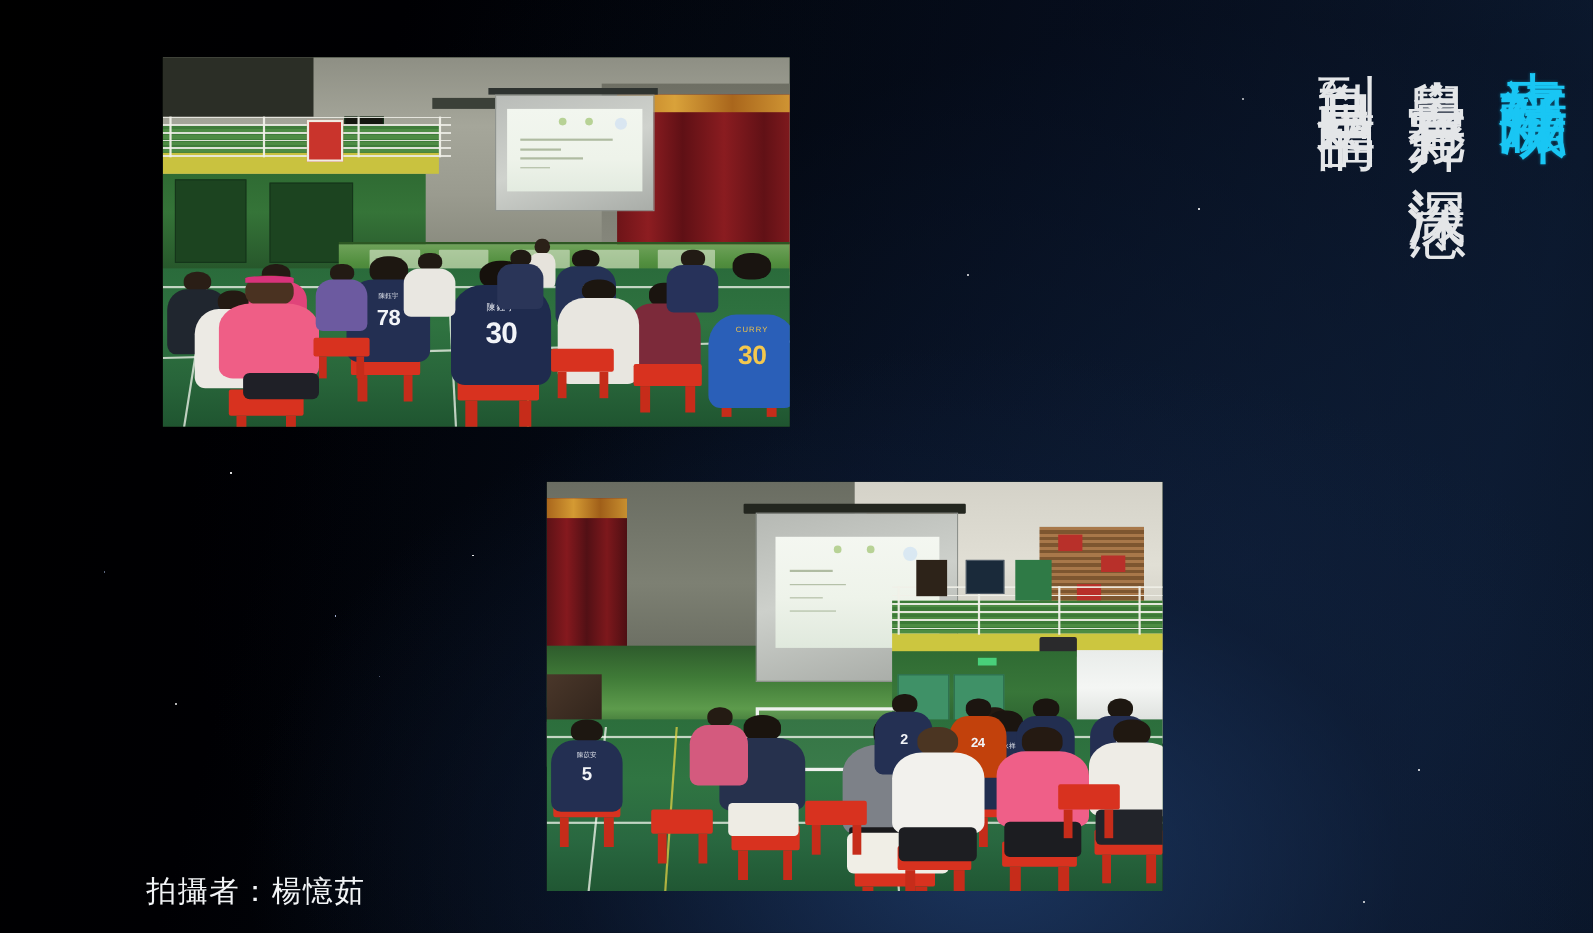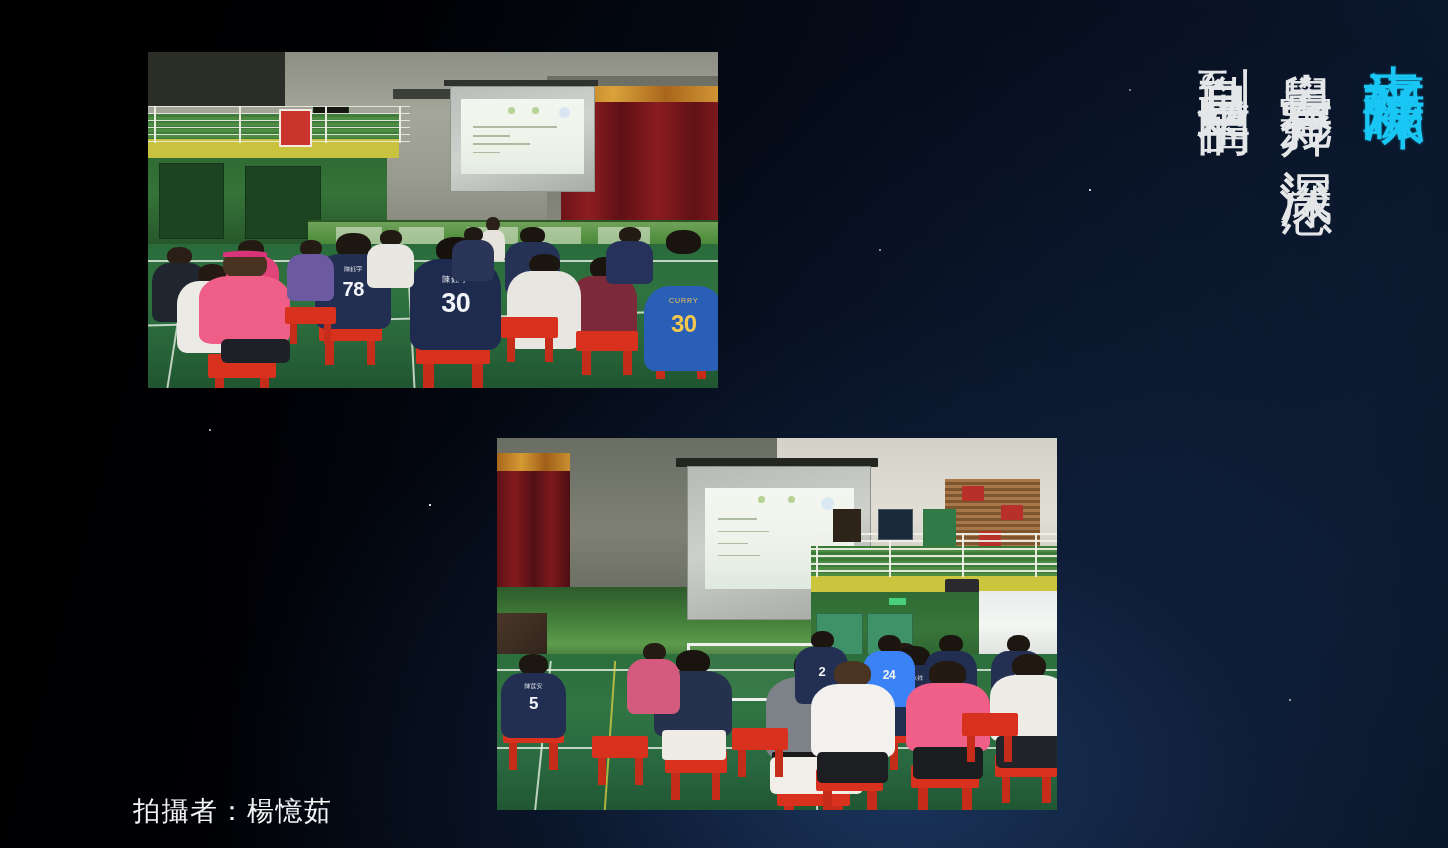--- a/index.html
+++ b/index.html
@@ -415,21 +415,21 @@
 
       <div class="person" style="left:53%;top:52%;width:10%;height:19%;">
         <div class="head" style="left:30%;top:0;width:42%;height:25%;background:#1d1610;"></div>
         <div class="torso" style="left:3%;top:22%;width:94%;height:80%;background:#243053;">
           <div class="jersey-num" style="top:30%;font-size:13px;">2</div>
         </div>
       </div>
 
       <div class="person" style="left:65%;top:53%;width:10%;height:19%;">
         <div class="head" style="left:30%;top:0;width:42%;height:25%;background:#1c1510;"></div>
-        <div class="torso" style="left:3%;top:22%;width:94%;height:80%;background:#3b82f6;">
+        <div class="torso" style="left:3%;top:22%;width:94%;height:80%;background:#c2410c;">
           <div class="jersey-num" style="top:30%;font-size:12px;">24</div>
         </div>
       </div>
 
       <div class="person" style="left:76%;top:53%;width:10%;height:20%;">
         <div class="head" style="left:30%;top:0;width:42%;height:24%;background:#1b1510;"></div>
         <div class="torso" style="left:3%;top:21%;width:94%;height:80%;background:#222e50;">
           <div class="jersey-num" style="top:30%;font-size:13px;">11</div>
         </div>
       </div>

